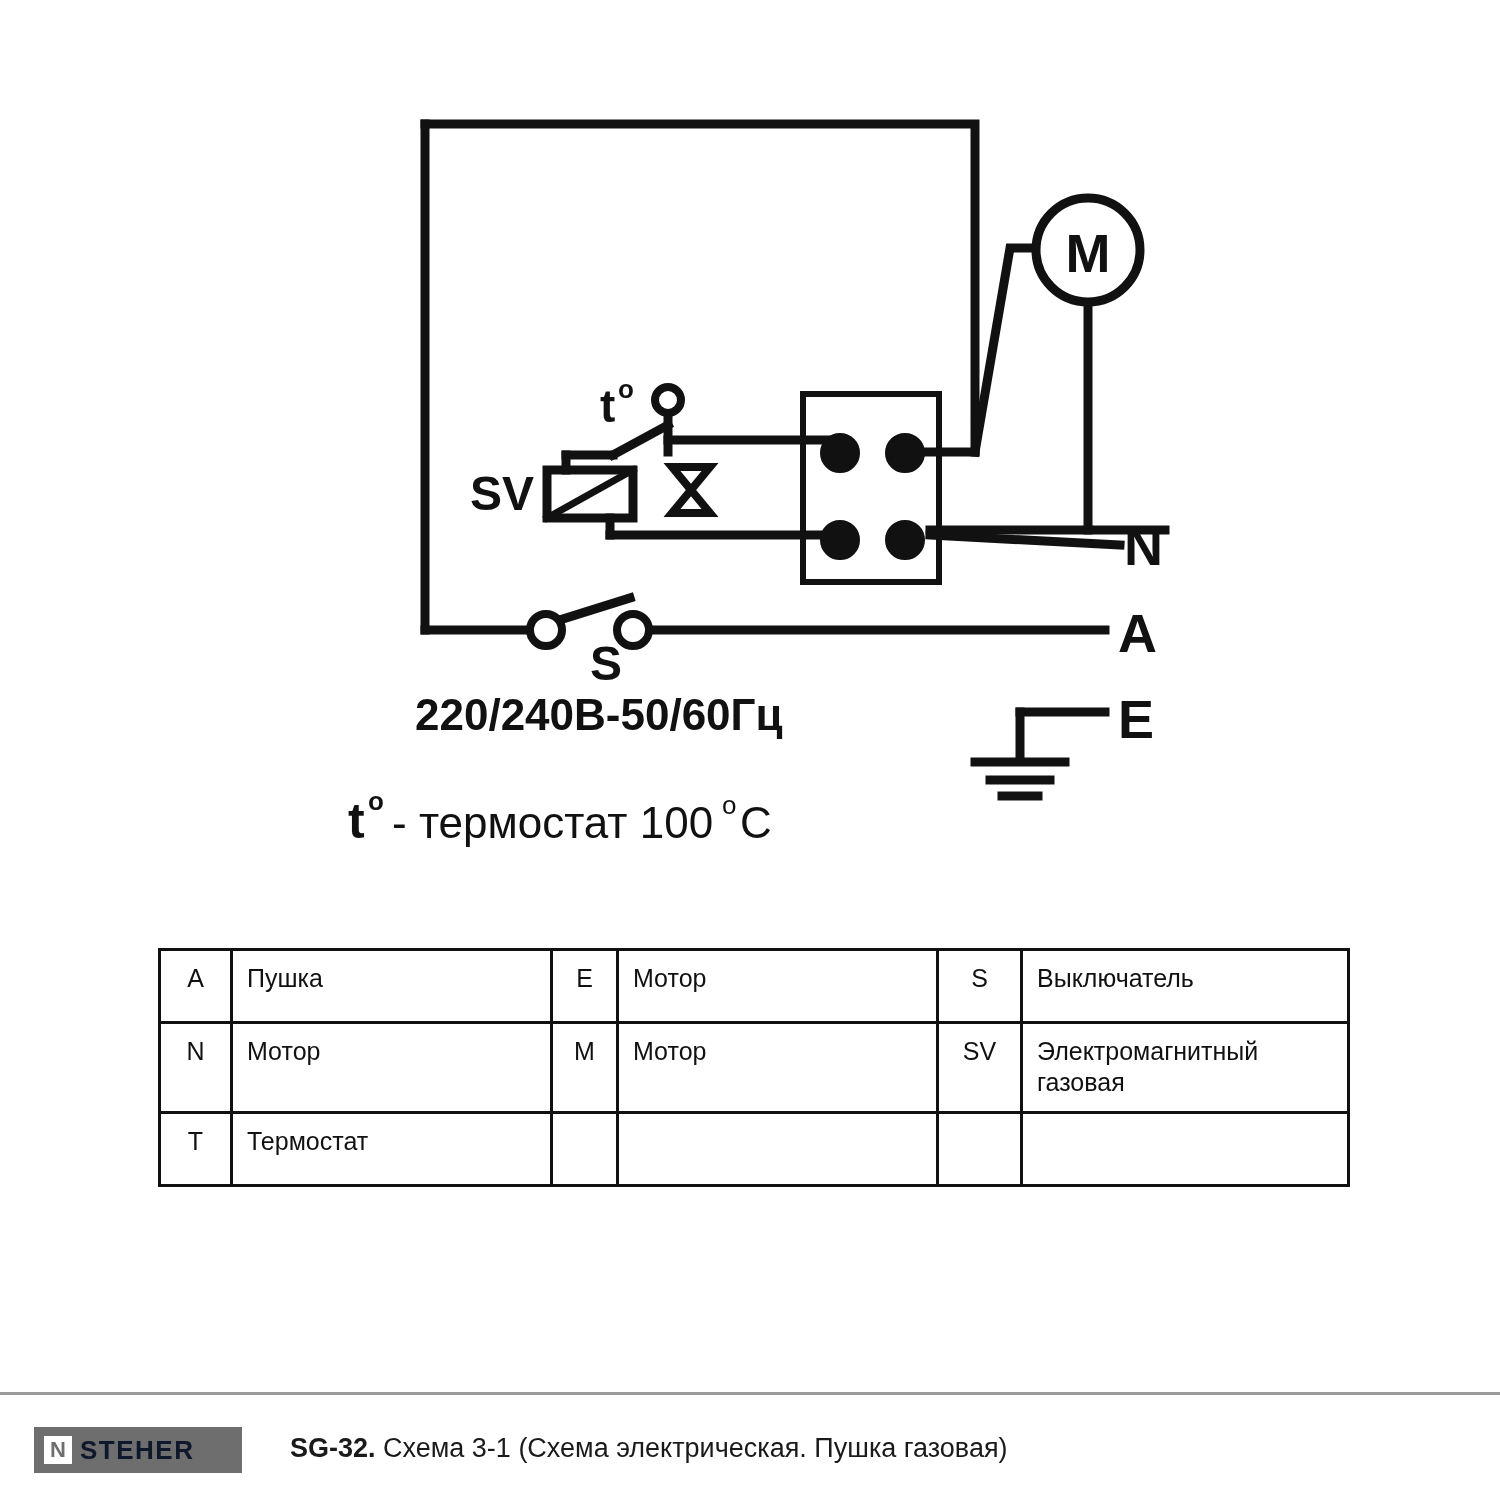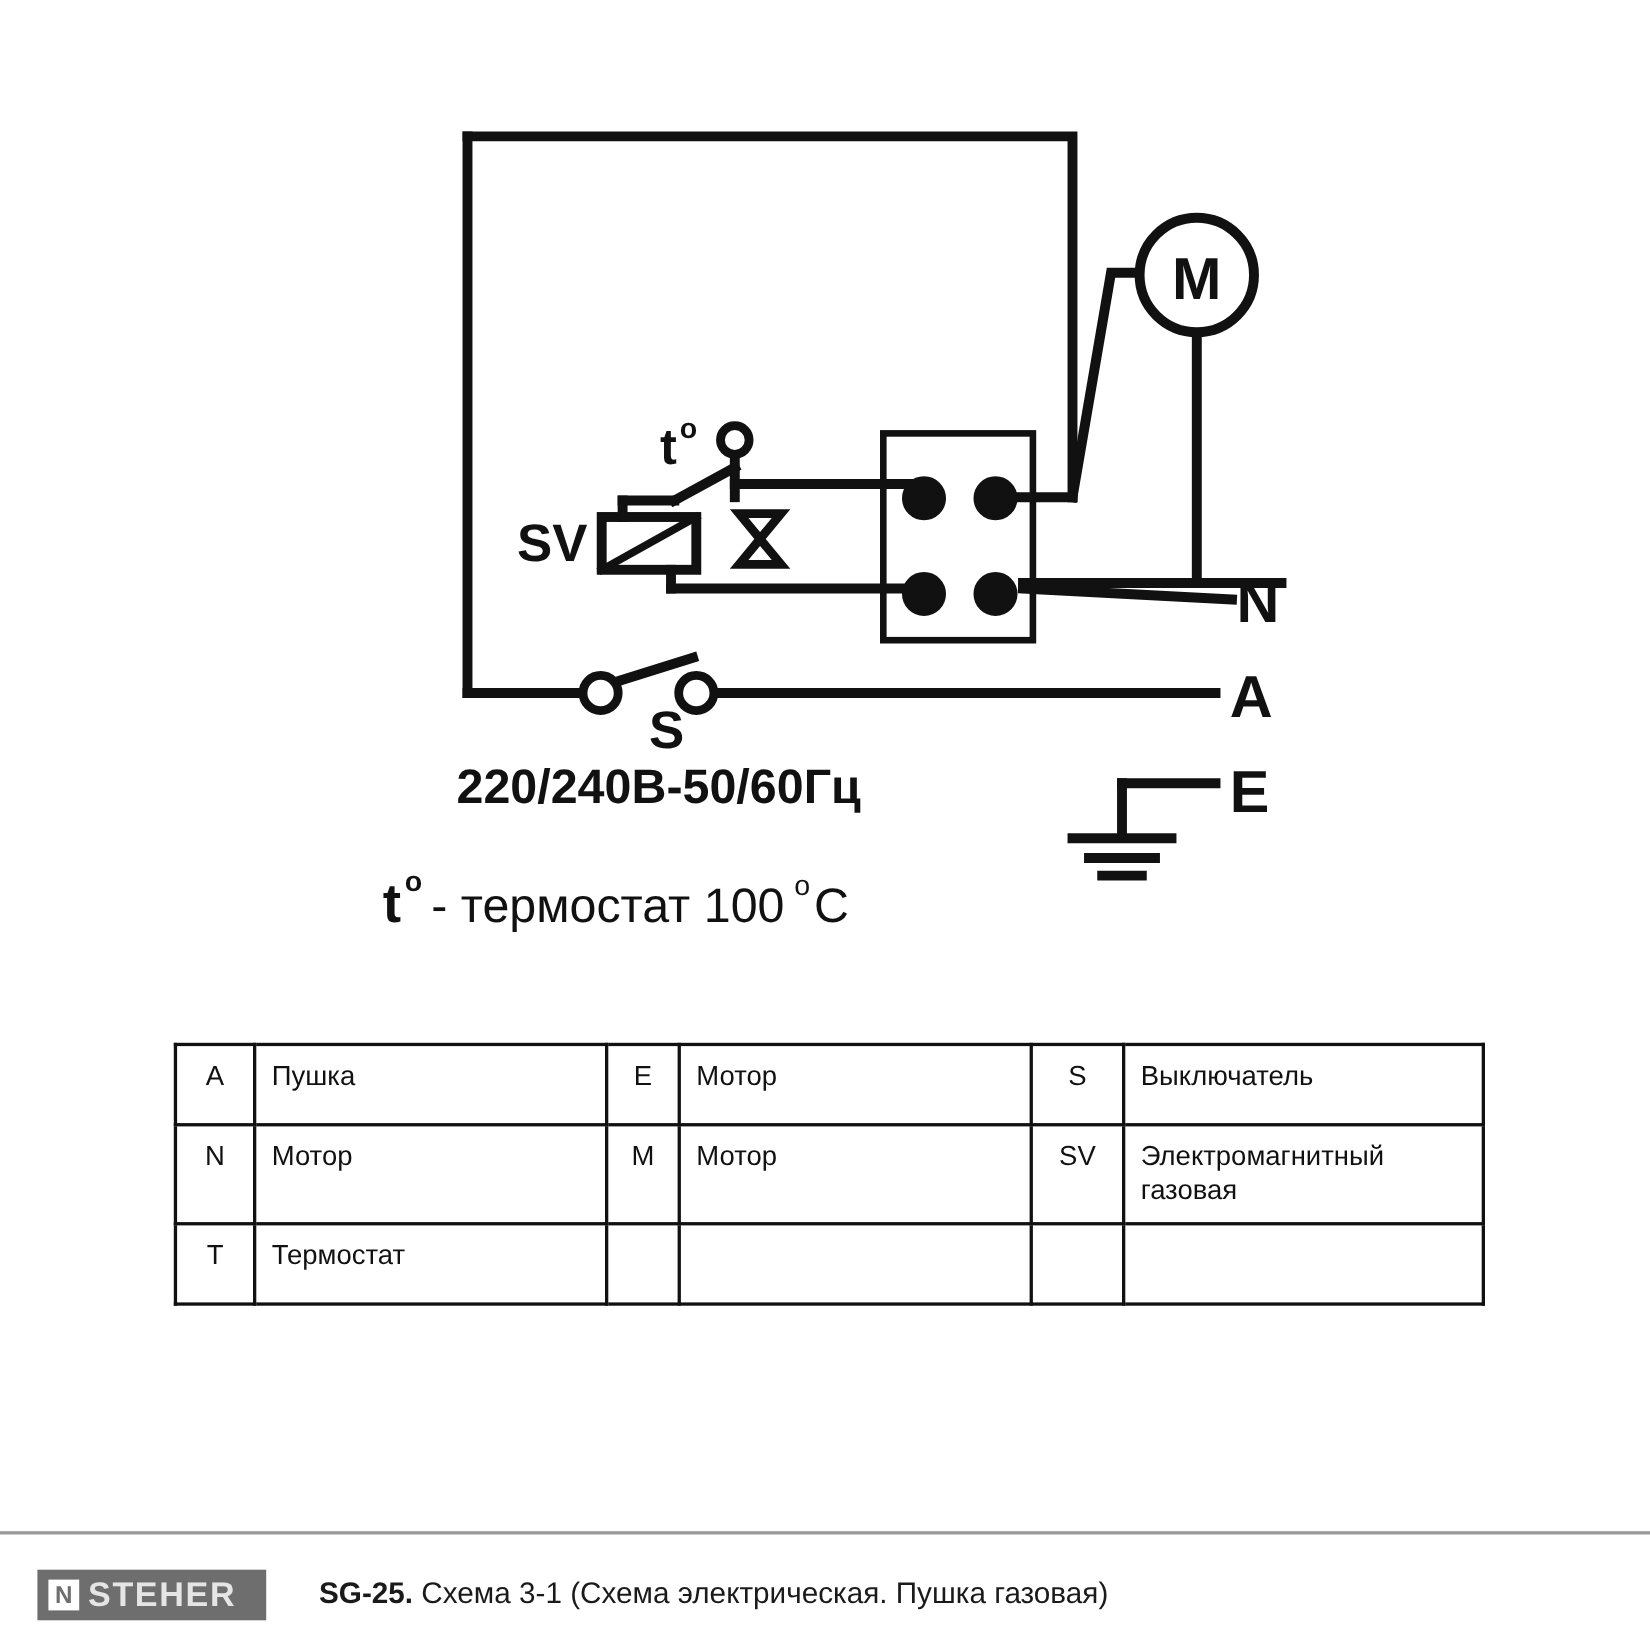--- a/index.html
+++ b/index.html
@@ -76,22 +76,22 @@
     background: #ffffff;
     color: #6e6e6e;
     font-size: 22px;
     font-weight: bold;
     display: flex;
     align-items: center;
     justify-content: center;
     line-height: 1;
   }
   .logo-text {
-    color: #e5e5e5;
-    font-size: 31px;
+    color: #0f172a;
+    font-size: 26px;
     font-weight: bold;
     letter-spacing: 1.5px;
   }
   .caption {
     position: absolute;
     left: 290px;
     top: 38px;
     font-size: 27px;
     color: #1a1a1a;
     white-space: nowrap;
@@ -220,16 +220,16 @@
     </tr>
   </tbody>
 </table>
 
 <footer class="footer-bar">
   <div class="logo-box">
     <span class="logo-mark">N</span>
     <span class="logo-text">STEHER</span>
   </div>
   <div class="caption">
-    <span class="code">SG-25.</span>
+    <span class="code">SG-32.</span>
     <span>Схема 3-1 (Схема электрическая. Пушка газовая)</span>
   </div>
 </footer>
 
 </body></html>

